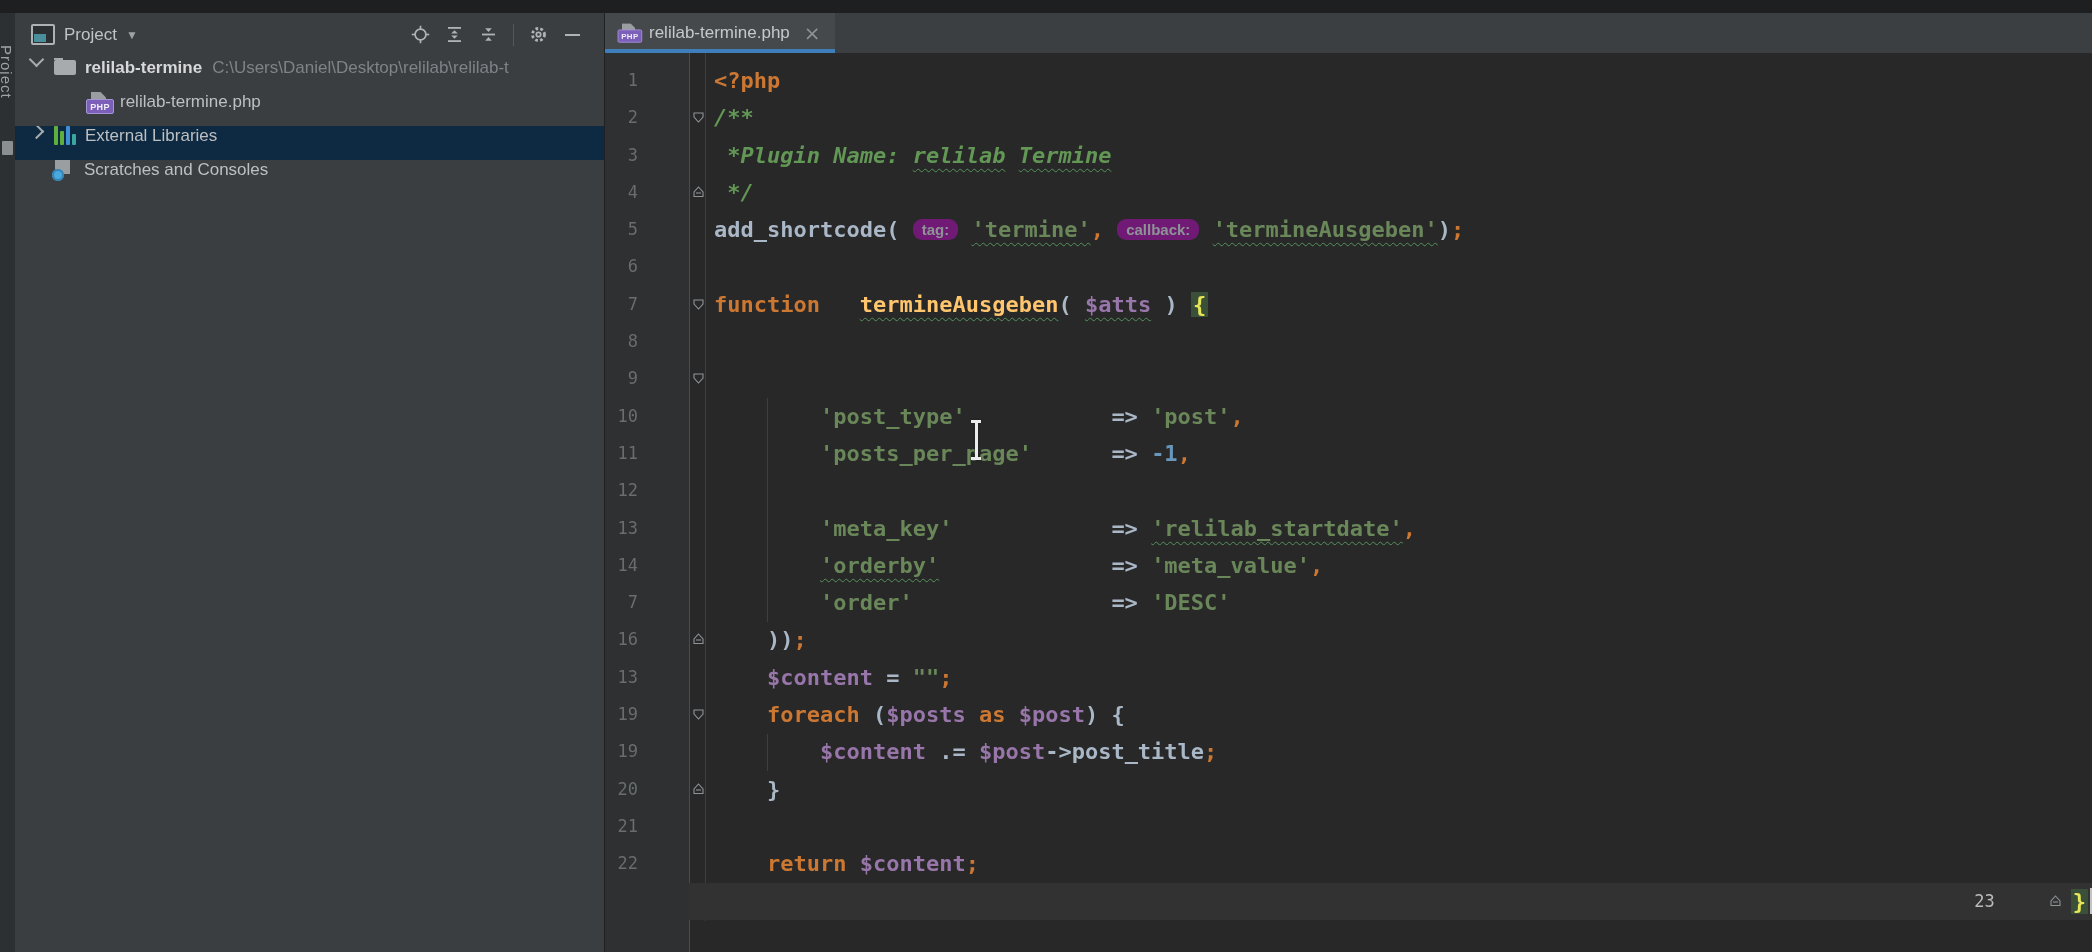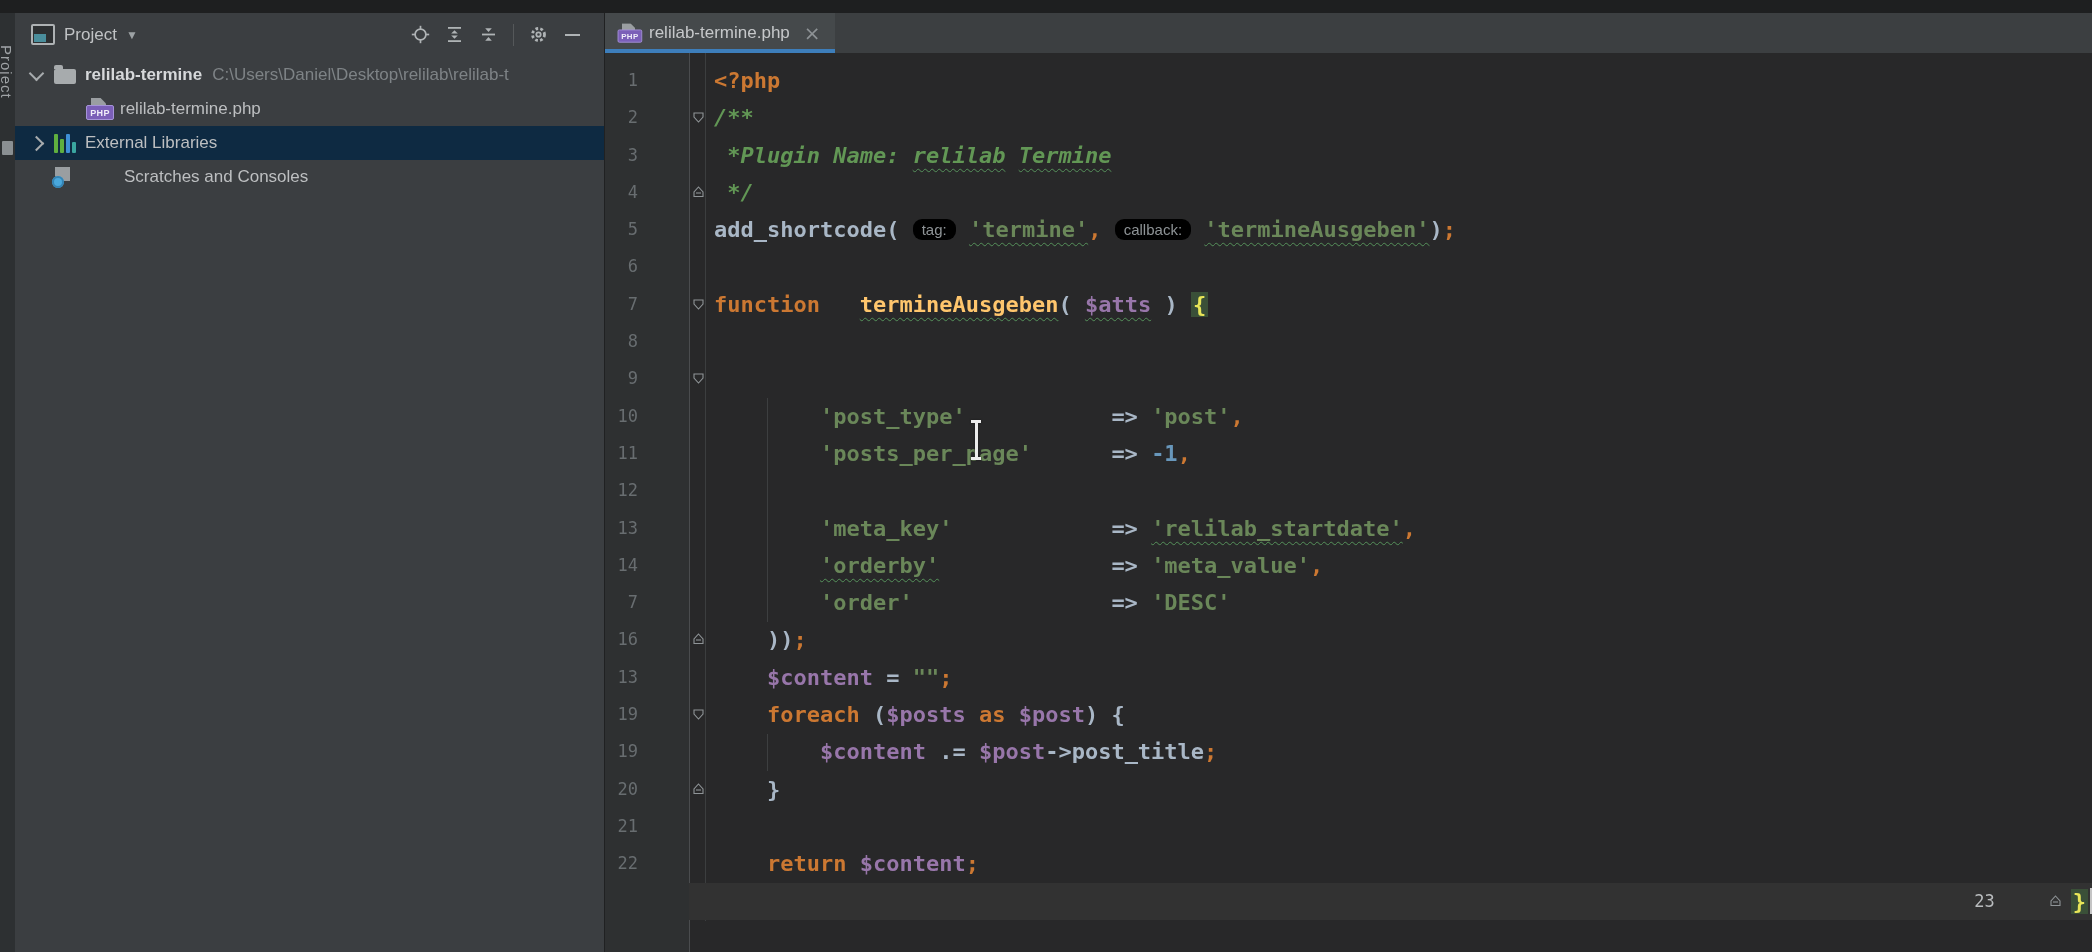--- a/index.html
+++ b/index.html
@@ -23,21 +23,21 @@
   .pp-icon::after{content:"";position:absolute;left:1px;bottom:1px;width:12px;height:8px;background:#4a8e9c;}
   .pp-title{margin-left:9px;color:#c0c2c4;font-size:17px;}
   .pp-caret{margin-left:9px;color:#9da2a5;font-size:12px;}
   .pp-actions{position:absolute;right:22px;top:0;height:43px;display:flex;align-items:center;gap:15px;}
   .act{width:19px;height:19px;position:relative;}
   .act svg{width:19px;height:19px;display:block;}
   .act-sep{width:1px;height:22px;background:#55585a;}
   .minus-bar{position:absolute;left:2px;top:8.5px;width:15px;height:2.5px;background:#afb3b5;}
   
   .tree{margin-top:2px;}
-  .trow{height:34px;display:flex;align-items:center;font-size:17px;color:#bdbfc1;white-space:nowrap;overflow:hidden;}
+  .trow{height:34px;display:flex;font-size:17px;color:#bdbfc1;white-space:nowrap;overflow:hidden;}
   .trow.selected{background:#0e2a42;}
   .chev{width:9px;height:9px;border-right:2px solid #a7abad;border-bottom:2px solid #a7abad;flex:none;}
   .chev.down{transform:rotate(45deg);margin-top:-4px;}
   .chev.right{transform:rotate(-45deg);}
   .tree-name-bold{font-weight:bold;color:#d6d8da;margin-left:9px;}
   .tree-path{color:#7e8386;margin-left:10px;}
   .tree-label{margin-left:9px;}
   .folder-icon{flex:none;width:22px;height:15px;background:#a7abad;border-radius:2px;position:relative;margin-left:12px;margin-top:2px;}
   .folder-icon::before{content:"";position:absolute;top:-4px;left:0;width:9px;height:4px;background:#a7abad;border-radius:2px 2px 0 0;}
   .php-icon{flex:none;width:24px;height:22px;position:relative;}
@@ -74,21 +74,21 @@
   .kw{color:#cc7832;}
   .str{color:#6a8759;}
   .cm{color:#629755;font-style:italic;}
   .var{color:#9876aa;}
   .num{color:#6897bb;}
   .fn{color:#ffc66d;}
   .pl{color:#a9b7c6;}
   .cma{color:#cc7832;}
   .brace{color:#e8e558;background:#3a5038;padding:0 2px;}
   .typo{text-decoration:underline wavy #55915a 1px;text-underline-offset:5px;}
-  .hint{display:inline-block;background:#000000;color:#8e9396;font-family:"Liberation Sans",sans-serif;font-size:15px;font-weight:normal;border-radius:9px;padding:3px 9px;line-height:1;vertical-align:2px;}
+  .hint{display:inline-block;background:#701a75;color:#8e9396;font-family:"Liberation Sans",sans-serif;font-size:15px;font-weight:bold;border-radius:9px;padding:3px 9px;line-height:1;vertical-align:2px;}
   .caret-bar{display:inline-block;width:2px;height:26px;background:#c4c4c4;vertical-align:-5px;margin-left:2px;}
   
   .ibeam{position:absolute;left:363px;top:366px;width:16px;height:42px;filter:drop-shadow(0 0 1px #1a1a1a);}
   .ibeam b{position:absolute;left:6.5px;top:3px;width:3px;height:36px;background:#ececec;}
   .ibeam i{position:absolute;left:3px;width:10px;height:3px;background:#ececec;}
   .ibeam i.t{top:1px;} .ibeam i.b{bottom:1px;}
 </style>
 </head>
 <body>
 
@@ -158,21 +158,21 @@
     <div class="trow selected" style="padding-left:16px;">
       <span class="chev right"></span>
       <span class="lib-icon">
           <i style="height:19px;background:#5faf3f;"></i>
           <i style="height:14px;background:#5faf3f;"></i>
           <i style="height:19px;background:#3e8fd6;"></i>
           <i style="height:11px;background:#3aa6a0;"></i>
         </span>
       <span class="tree-label">External Libraries</span>
     </div>
-    <div class="trow" style="padding-left:36px;gap:40px;">
+    <div class="trow" style="padding-left:36px;">
       <span class="scr-icon"></span>
       <span class="tree-label">Scratches and Consoles</span>
     </div>
   </div>
 </div>
 
 <div class="editor-area">
   <div class="tab-bar">
     <div class="tab">
       <span class="php-icon">

